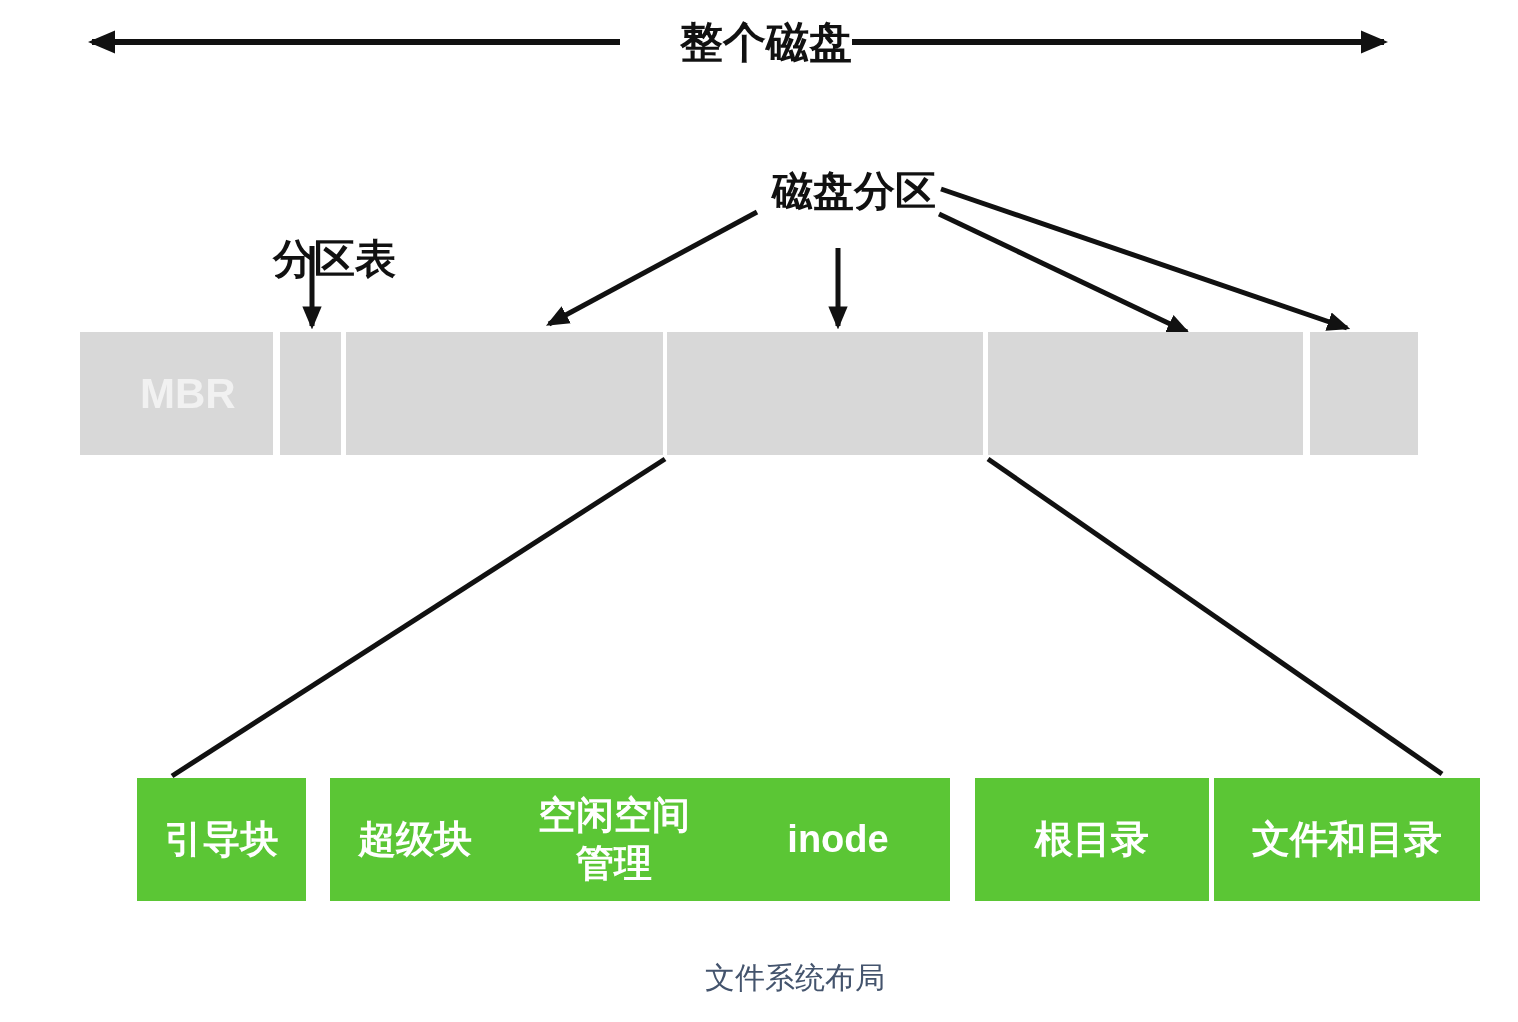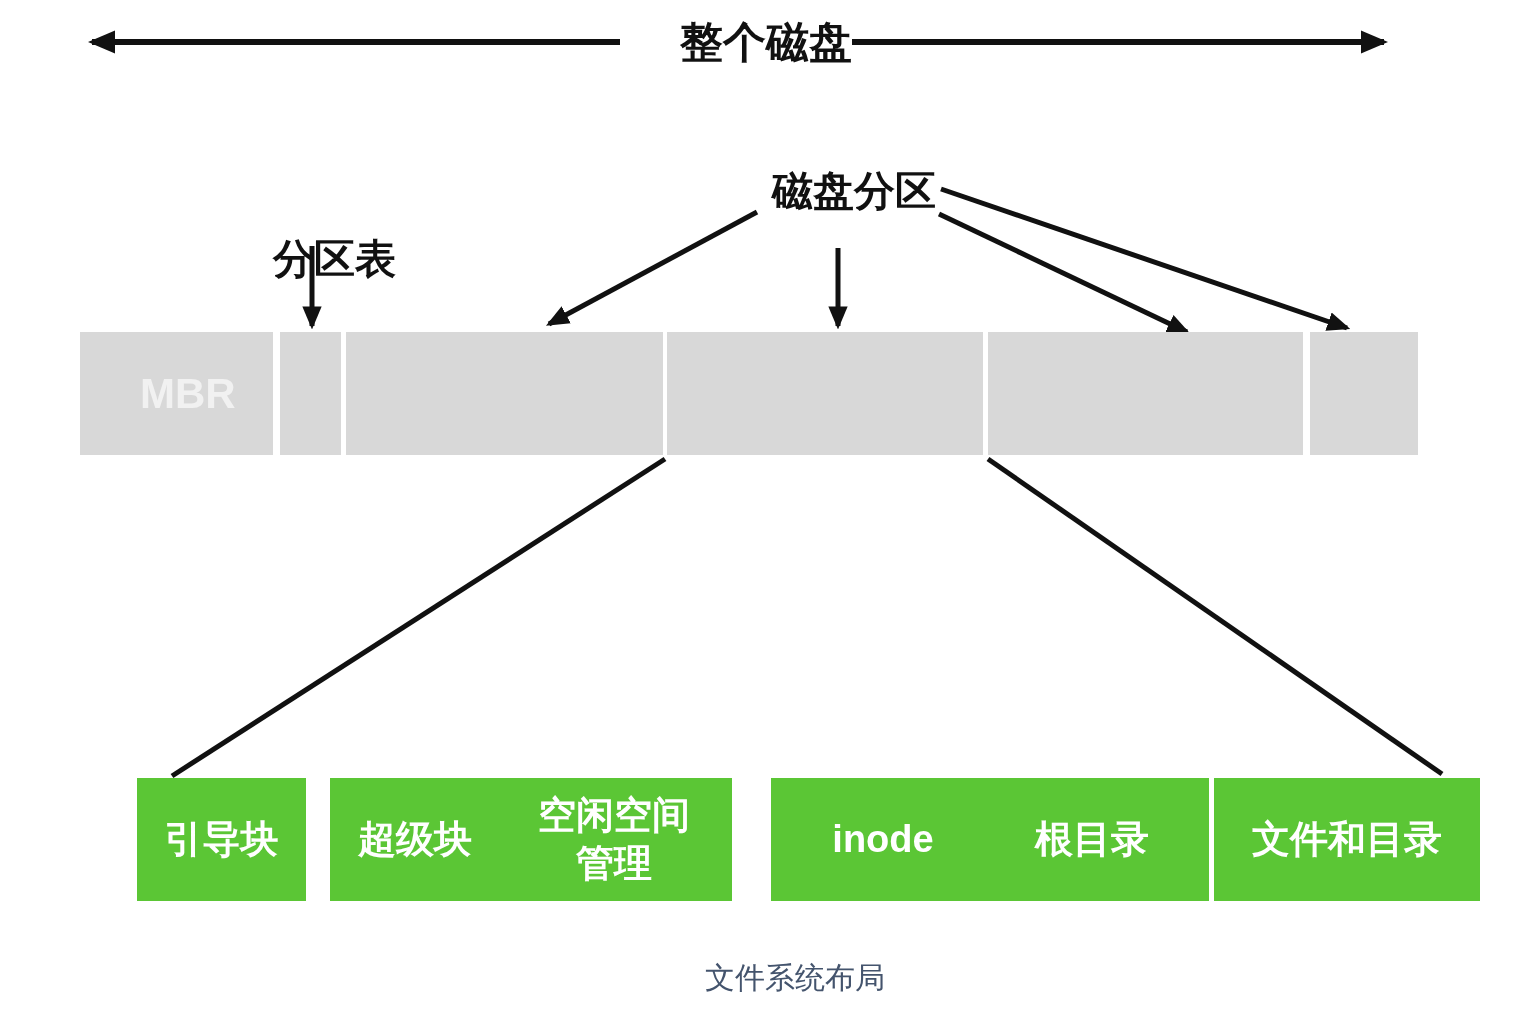--- a/index.html
+++ b/index.html
@@ -68,21 +68,21 @@
   }
   .s1{left:80px;width:193px;}
   .s2{left:280px;width:61px;}
   .s3{left:346px;width:317px;}
   .s4{left:667px;width:316px;}
   .s5{left:988px;width:315px;}
   .s6{left:1310px;width:108px;}
   .g1{left:137px;width:169px;}
   .g2{left:330px;width:170px;}
   .g3{left:496px;width:236px;padding:0 26px;}
-  .g4{left:771px;width:224px;}
+  .g4{left:726px;width:224px;}
   .g5{left:975px;width:234px;}
   .g6{left:1214px;width:266px;}
   .caption{
     position:absolute;left:0;top:958px;width:1518px;height:45px;
     text-align:center;
     font-size:30px;
     color:var(--caption-text);
     padding-left:36px;
   }
 </style>

